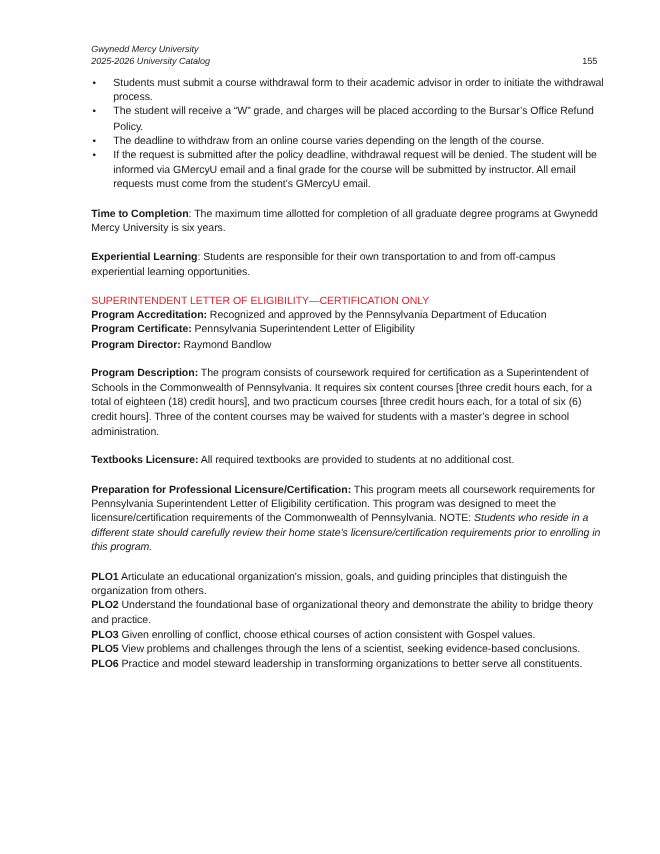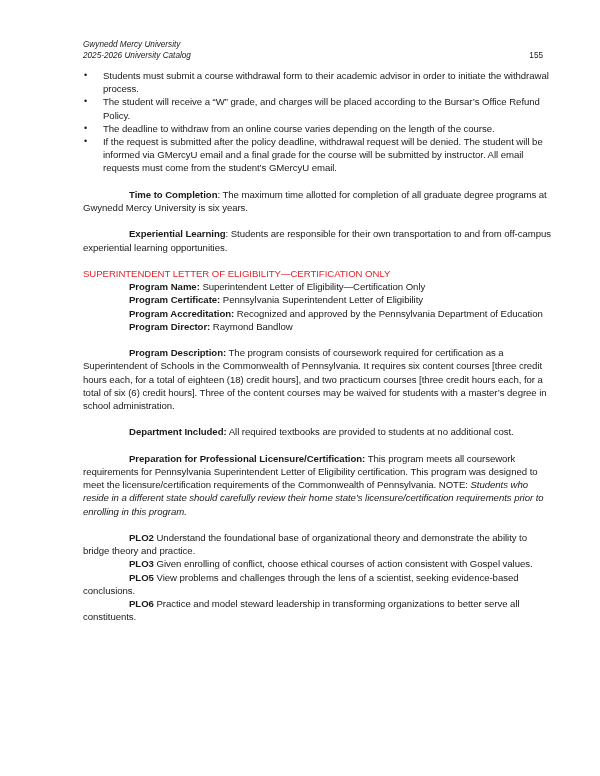--- a/index.html
+++ b/index.html
@@ -9,21 +9,21 @@
     }
     .page { position: absolute; left: 12px; top: 0; width: 600px; height: 549px; }
     .header { position: absolute; left: 71px; top: 40px; width: 460px; font-size: 8.2px; line-height: 10.5px; font-style: italic; }
     .page-num { position: absolute; right: 0; top: 10.5px; font-style: normal; text-align: center; }
     .content { position: absolute; left: 71px; top: 69px; width: 470px; font-size: 9.6px; line-height: 13.2px; letter-spacing: -0.05px; }
     ul.bullets { margin: 0; padding: 0; list-style: none; }
     ul.bullets li { position: relative; padding-left: 20px; }
     ul.bullets li .dot { position: absolute; left: 1px; top: 0; font-size: 9px; }
     p { margin: 0; }
     .gap { height: 13.2px; }
-    .b { font-weight: bold; margin-left: 46px; }
+    .b { font-weight: bold; }
     .i { font-style: italic; }
     .red { color: #e8202a; }
   </style>
 </head>
 <body>
 
 <div class="page">
 
   <div class="header">
     <div>Gwynedd Mercy University</div>
@@ -46,41 +46,41 @@
 
     <div class="gap"></div>
 
     <p><span class="b">Experiential Learning</span><span>: Students are responsible for their own transportation to and from off-campus experiential learning opportunities.</span></p>
 
     <div class="gap"></div>
 
     <p class="red">SUPERINTENDENT LETTER OF ELIGIBILITY—CERTIFICATION ONLY</p>
 
     <div>
-      <p><span class="b">Program Name:</span><span> Superintendent Letter of Eligibility—Certification Only</span></p>
+      <p><span class="b">Program Accreditation:</span><span> Recognized and approved by the Pennsylvania Department of Education</span></p>
       <p><span class="b">Program Certificate:</span><span> Pennsylvania Superintendent Letter of Eligibility</span></p>
-      <p><span class="b">Program Accreditation:</span><span> Recognized and approved by the Pennsylvania Department of Education</span></p>
       <p><span class="b">Program Director:</span><span> Raymond Bandlow</span></p>
     </div>
 
     <div class="gap"></div>
 
     <p><span class="b">Program Description:</span><span> The program consists of coursework required for certification as a Superintendent of Schools in the Commonwealth of Pennsylvania. It requires six content courses [three credit hours each, for a total of eighteen (18) credit hours], and two practicum courses [three credit hours each, for a total of six (6) credit hours]. Three of the content courses may be waived for students with a master’s degree in school administration.</span></p>
 
     <div class="gap"></div>
 
-    <p><span class="b">Department Included:</span><span> All required textbooks are provided to students at no additional cost.</span></p>
+    <p><span class="b">Textbooks Licensure:</span><span> All required textbooks are provided to students at no additional cost.</span></p>
 
     <div class="gap"></div>
 
     <p><span class="b">Preparation for Professional Licensure/Certification:</span><span> This program meets all coursework requirements for Pennsylvania Superintendent Letter of Eligibility certification. This program was designed to meet the licensure/certification requirements of the Commonwealth of Pennsylvania. NOTE: </span><span class="i">Students who reside in a different state should carefully review their home state’s licensure/certification requirements prior to enrolling in this program.</span></p>
 
     <div class="gap"></div>
 
     <div>
+      <p><span class="b">PLO1</span><span> Articulate an educational organization's mission, goals, and guiding principles that distinguish the organization from others.</span></p>
       <p><span class="b">PLO2</span><span> Understand the foundational base of organizational theory and demonstrate the ability to bridge theory and practice.</span></p>
       <p><span class="b">PLO3</span><span> Given enrolling of conflict, choose ethical courses of action consistent with Gospel values.</span></p>
       <p><span class="b">PLO5</span><span> View problems and challenges through the lens of a scientist, seeking evidence-based conclusions.</span></p>
       <p><span class="b">PLO6</span><span> Practice and model steward leadership in transforming organizations to better serve all constituents.</span></p>
     </div>
 
   </div>
 </div>
 
 </body></html>

